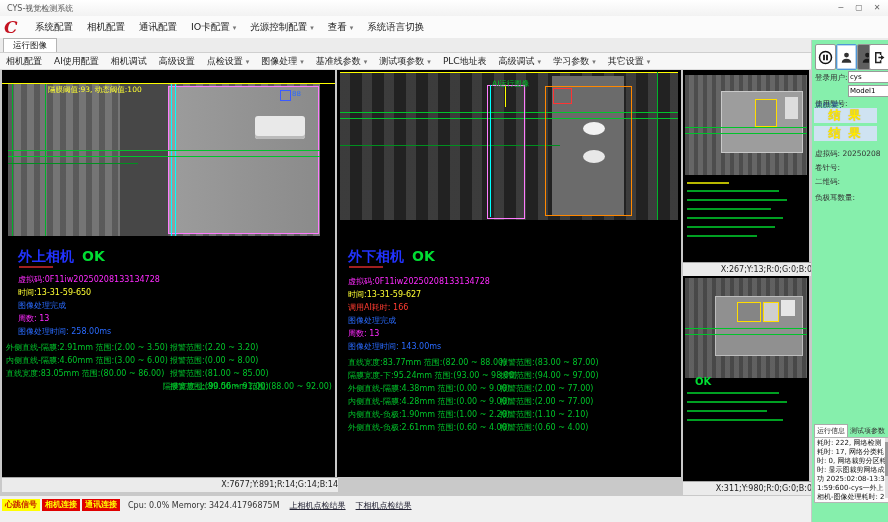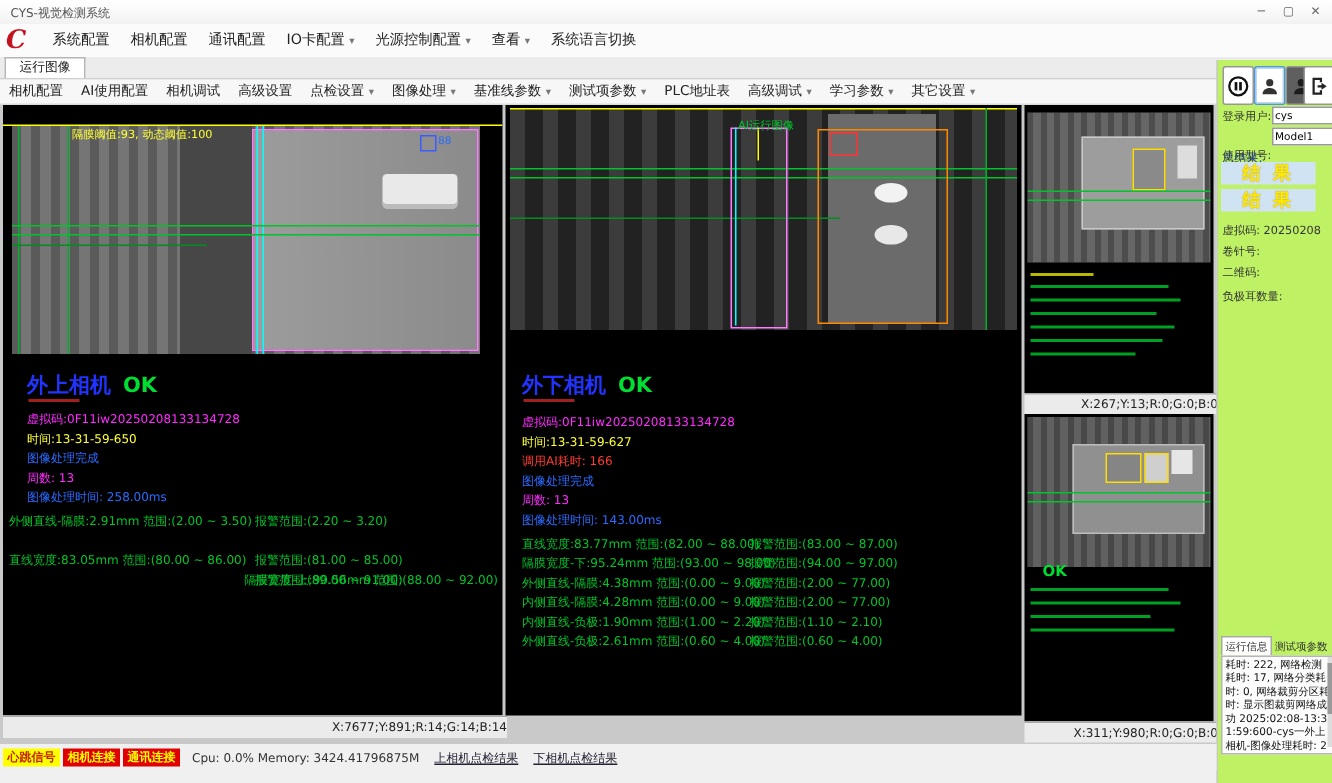--- a/index.html
+++ b/index.html
@@ -25,21 +25,21 @@
   .strip{position:absolute;background:#ebebeb;border-top:1px solid #a8a8a8;font-size:8px;color:#222;line-height:13px;padding-left:3px;white-space:nowrap;overflow:hidden;text-align:right;}
   .img{position:absolute;overflow:hidden;}
   .ptitle{font-weight:bold;font-size:14px;color:#2233ff;white-space:nowrap;}
   .pok{font-weight:bold;font-size:14px;color:#00dd33;margin-left:8px;}
   .ln{position:absolute;font-size:8px;white-space:nowrap;}
   .mag{color:#ff2bff}.yel{color:#ffff33}.blu{color:#2a6bff}.grn{color:#00c42a}.red{color:#ff3b30}
   .mrow{position:absolute;height:13px;font-size:8px;color:#00c42a;white-space:nowrap;}
   .mrow .a{position:absolute;}
   .hline,.vline,.box,.bar{position:absolute;}
   
-  .sidebar{position:absolute;left:811px;top:40px;width:77px;height:482px;background:#bef264;border-left:1px solid #c8c8c8;font-size:7.5px;color:#333;}
+  .sidebar{position:absolute;left:811px;top:40px;width:77px;height:482px;background:#86efac;border-left:1px solid #c8c8c8;font-size:7.5px;color:#333;}
   .sbtn{position:absolute;top:4px;width:19px;height:24px;background:#fff;border:1px solid #979797;border-radius:2px;display:flex;align-items:center;justify-content:center;}
   .sbtn svg{width:15px;height:15px;}
   .srow{position:absolute;left:3px;white-space:nowrap;}
   .sinput{position:absolute;width:37px;height:10px;background:#fff;border:1px solid #9a9a9a;font-size:7px;padding:0 1px;font-family:"DejaVu Sans",sans-serif;}
   .resbox{position:absolute;left:2px;width:63px;height:15px;background:#cfe3f2;color:#ffe900;font-weight:bold;font-size:12px;text-align:center;line-height:15px;letter-spacing:2px;text-shadow:0 0 1px #b0952a;}
   .stab{display:inline-block;font-size:7px;padding:1px 2px;color:#333;}
   .stab.active{background:#fff;border:1px solid #aaa;border-bottom:none;}
   .slog{position:absolute;left:2px;top:397px;width:70px;height:62px;background:#fcfcfc;border:1px solid #b5b5b5;font-size:7px;line-height:9px;color:#111;padding:1px 6px 1px 2px;overflow:hidden;word-break:break-all;}
   .sscroll{position:absolute;left:73px;top:398px;width:3px;height:60px;background:#ddd;}
   .sscroll .th{position:absolute;top:4px;left:0;width:3px;height:34px;background:#9a9a9a;}
@@ -119,20 +119,21 @@
     <div class="ln" style="left:16px;top:178px;">
       <span class="ptitle">外上相机</span><span class="pok">OK</span>
     </div>
     <div class="bar" style="left:17px;top:196px;width:34px;height:2px;background:#a02020;"></div>
     <div class="ln mag" style="left:16px;top:204px;">虚拟码:0F11iw20250208133134728</div>
     <div class="ln yel" style="left:16px;top:217px;">时间:13-31-59-650</div>
     <div class="ln blu" style="left:16px;top:230px;">图像处理完成</div>
     <div class="ln mag" style="left:16px;top:243px;">周数: 13</div>
     <div class="ln blu" style="left:16px;top:256px;">图像处理时间: 258.00ms</div>
     <div class="mrow" style="left:4px;top:272px;width:326px;"><span>外侧直线-隔膜:2.91mm 范围:(2.00 ~ 3.50)</span><span class="a" style="left:164px;">报警范围:(2.20 ~ 3.20)</span></div>
+    <div class="mrow" style="left:4px;top:285px;width:326px;"><span>内侧直线-隔膜:4.60mm 范围:(3.00 ~ 6.00)</span><span class="a" style="left:164px;">报警范围:(0.00 ~ 8.00)</span></div>
     <div class="mrow" style="left:4px;top:298px;width:326px;"><span>直线宽度:83.05mm 范围:(80.00 ~ 86.00)</span><span class="a" style="left:164px;">报警范围:(81.00 ~ 85.00)</span></div>
     <div class="mrow" style="left:4px;top:311px;width:326px;text-align:right;"><span>隔膜宽度-上:90.56mm 范围:(88.00 ~ 92.00)</span><span class="a" style="left:164px;">报警范围:(89.00 ~ 91.00)</span></div>
   </div>
   <div class="strip" style="left:2px;top:477px;width:333px;height:14px;">X:7677;Y:891;R:14;G:14;B:14</div>
 
   <div class="panel" style="left:337px;top:70px;width:344px;height:407px;">
     <div class="img" style="left:3px;top:2px;width:338px;height:148px;background:#2d2d2d;">
       <div class="bar" style="left:0;top:0;width:100%;height:100%;background:repeating-linear-gradient(90deg,rgba(255,255,255,.07) 0 10px,rgba(0,0,0,.25) 10px 22px);"></div>
       <div class="box" style="left:212px;top:4px;width:72px;height:140px;background:#6b6b6b;"></div>
       <div class="box" style="left:243px;top:50px;width:22px;height:13px;background:#f2f2f2;border-radius:50%;"></div>

